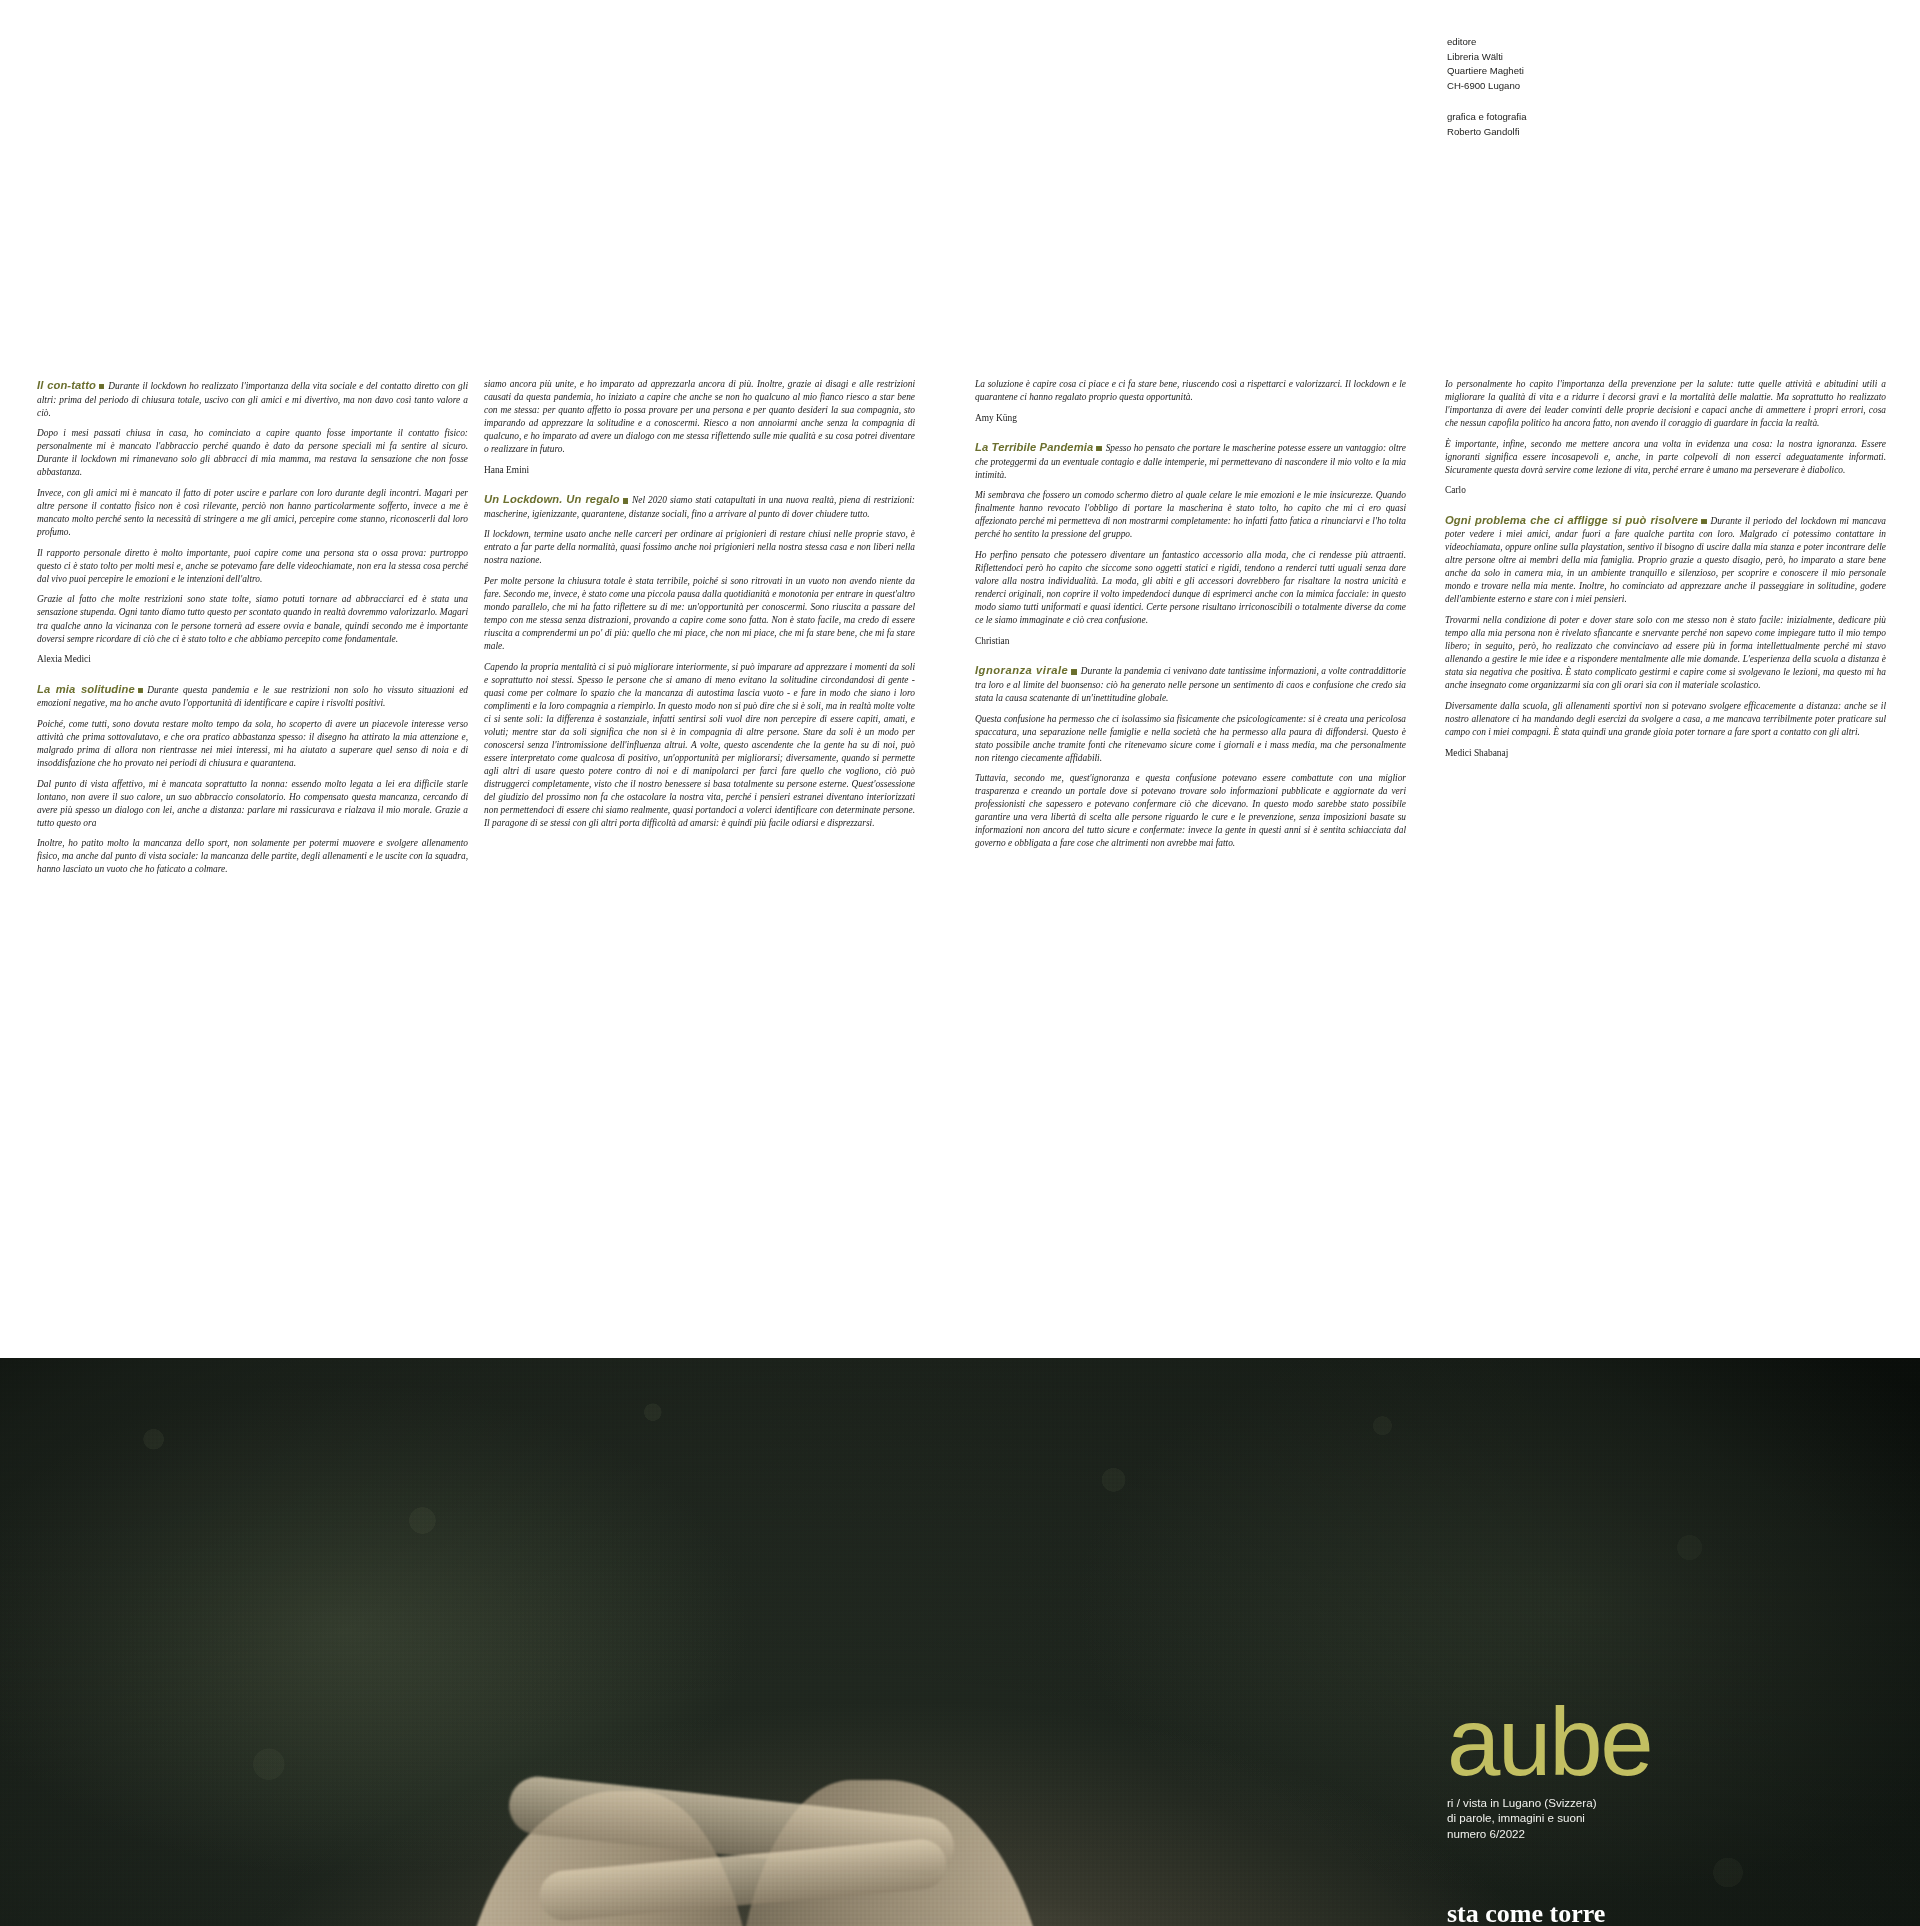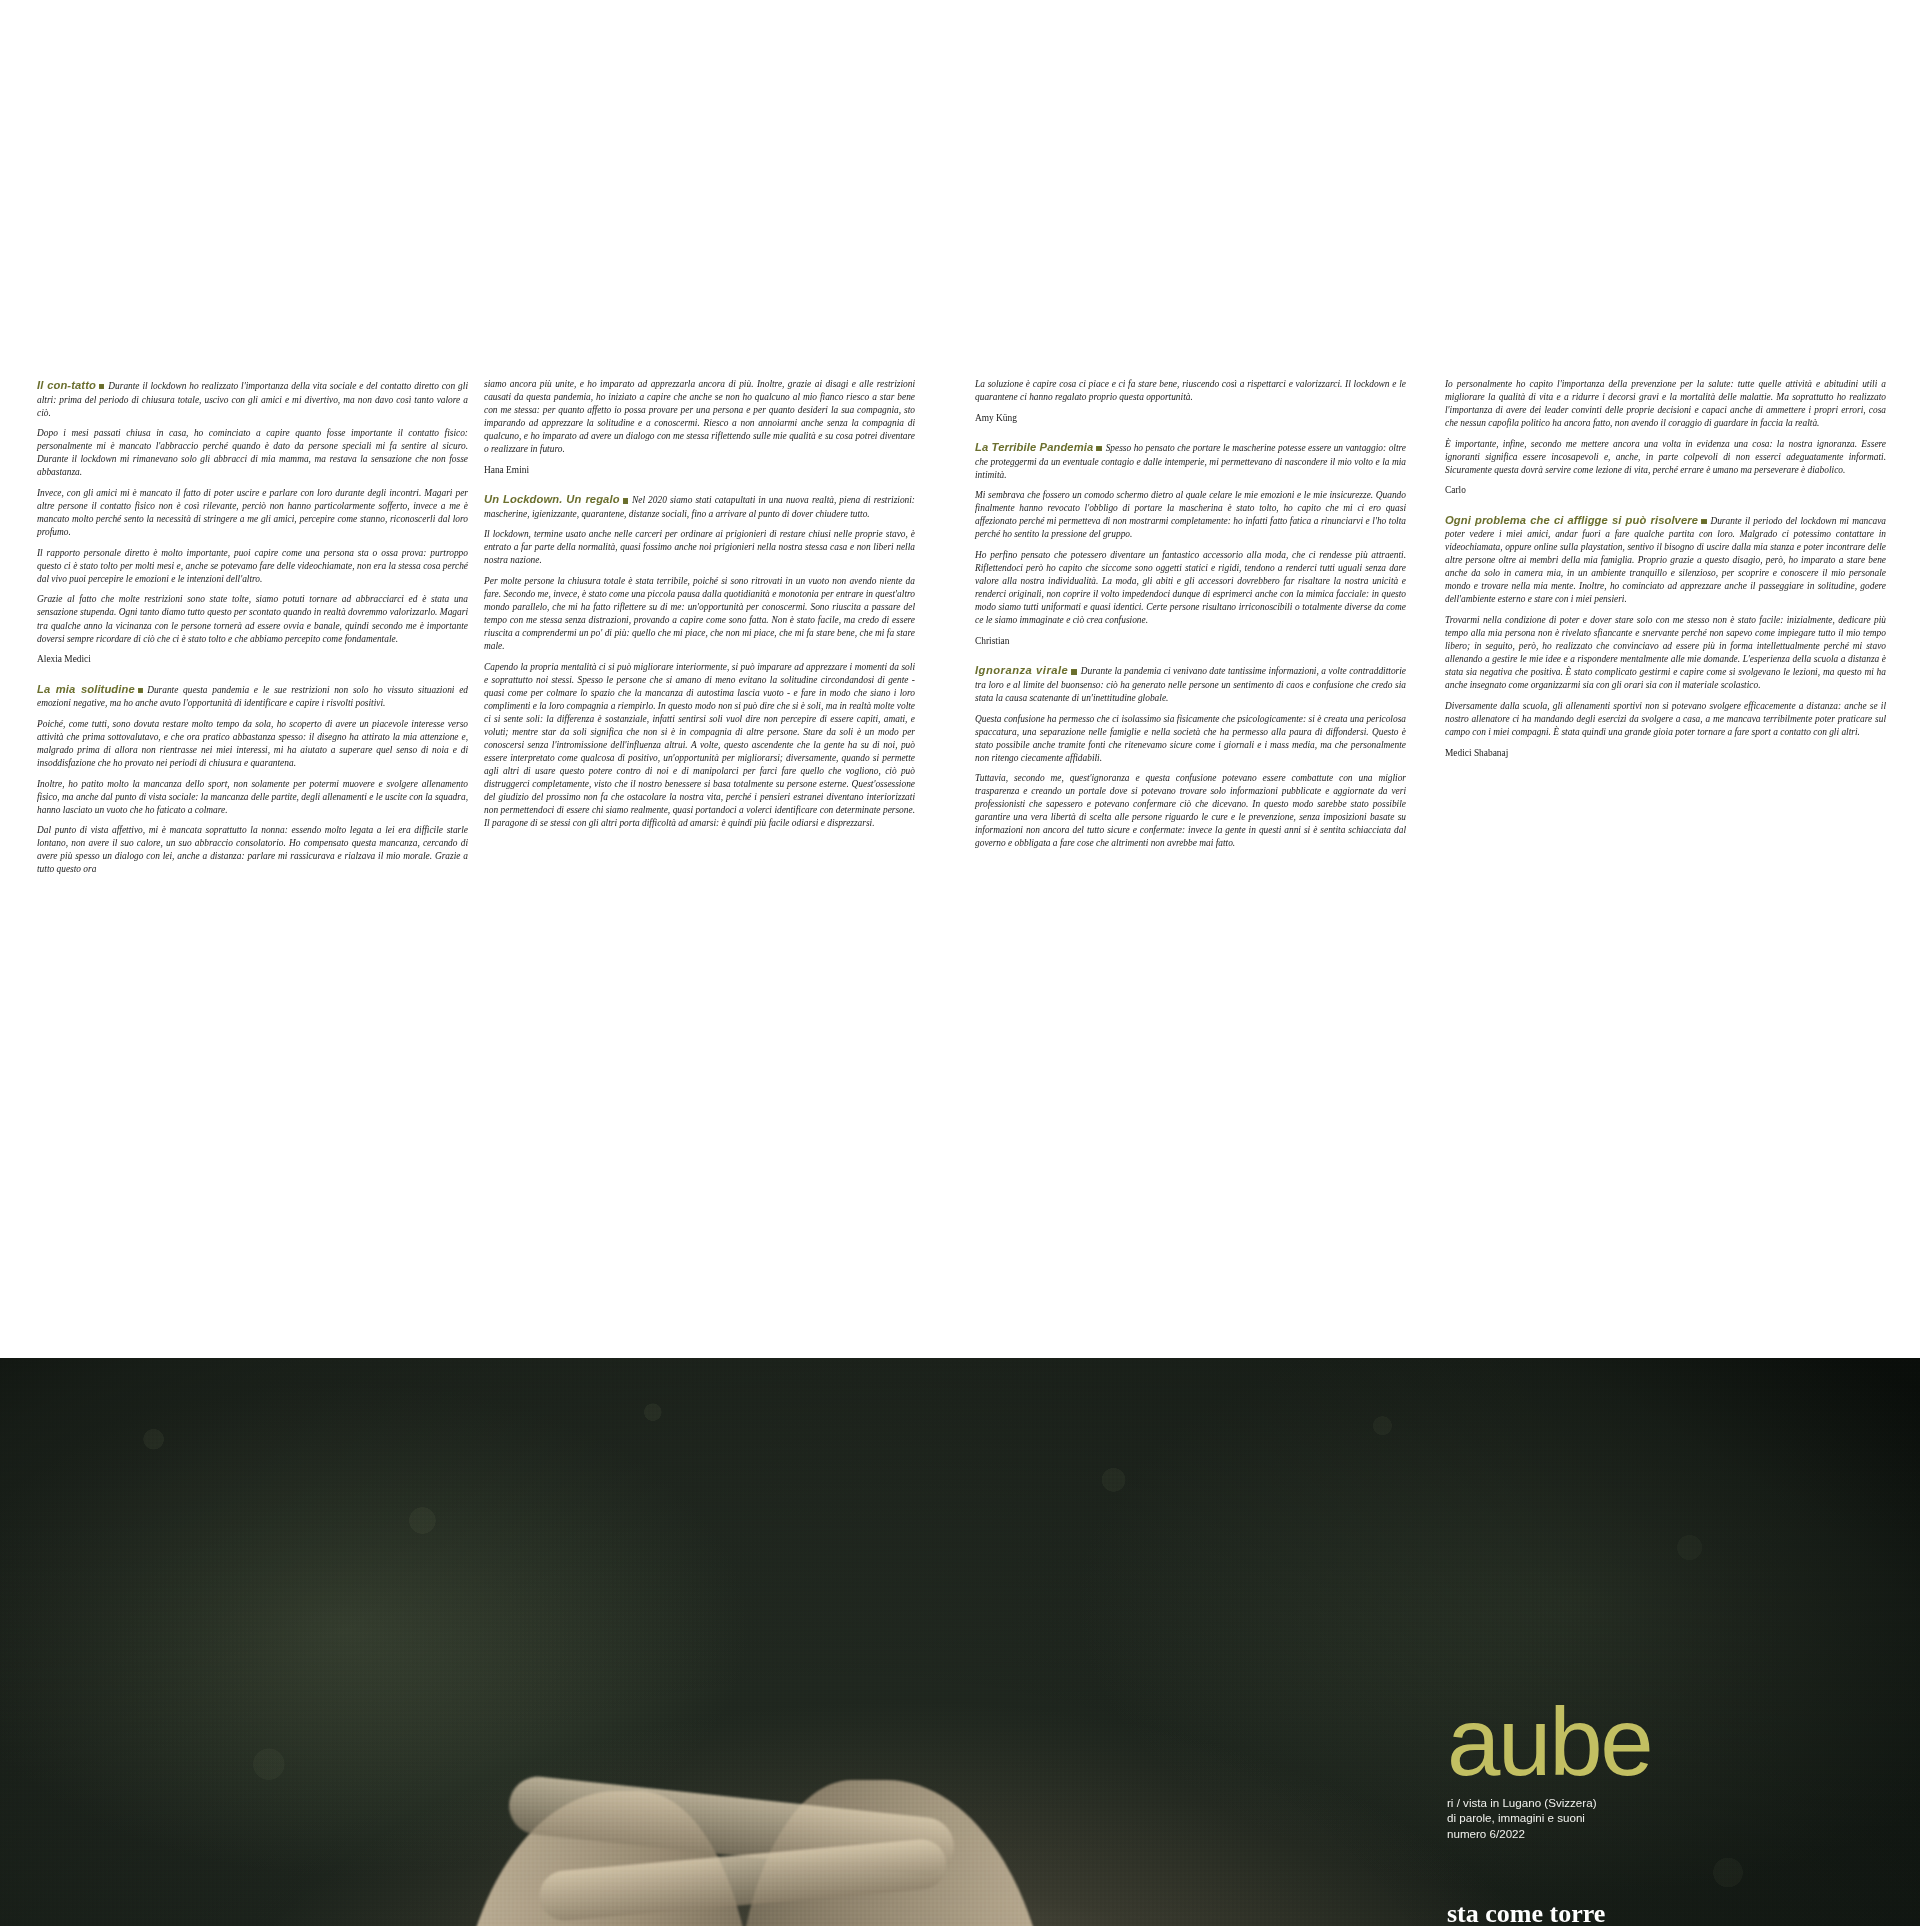--- a/index.html
+++ b/index.html
@@ -174,35 +174,47 @@
     line-height: 1.15;
     color: #ffffff;
     margin-bottom: 37px;
   }
 </style>
 </head>
 <body>
 
 <div class="page">
 
+  <div class="imprint">
+    <div class="grp">
+      <div class="lbl">editore</div>
+      <div>Libreria Wälti</div>
+      <div>Quartiere Magheti</div>
+      <div>CH-6900 Lugano</div>
+    </div>
+    <div class="grp">
+      <div class="lbl">grafica e fotografia</div>
+      <div>Roberto Gandolfi</div>
+    </div>
+  </div>
 
   <div class="columns">
 
     <div class="col c1">
       <p><span class="head">Il con-tatto</span><span class="sq"></span><span>Durante il lockdown ho realizzato l'importanza della vita sociale e del contatto diretto con gli altri: prima del periodo di chiusura totale, uscivo con gli amici e mi divertivo, ma non davo così tanto valore a ciò.</span></p>
       <p>Dopo i mesi passati chiusa in casa, ho cominciato a capire quanto fosse importante il contatto fisico: personalmente mi è mancato l'abbraccio perché quando è dato da persone speciali mi fa sentire al sicuro. Durante il lockdown mi rimanevano solo gli abbracci di mia mamma, ma restava la sensazione che non fosse abbastanza.</p>
       <p>Invece, con gli amici mi è mancato il fatto di poter uscire e parlare con loro durante degli incontri. Magari per altre persone il contatto fisico non è così rilevante, perciò non hanno particolarmente sofferto, invece a me è mancato molto perché sento la necessità di stringere a me gli amici, percepire come stanno, riconoscerli dal loro profumo.</p>
       <p>Il rapporto personale diretto è molto importante, puoi capire come una persona sta o ossa prova: purtroppo questo ci è stato tolto per molti mesi e, anche se potevamo fare delle videochiamate, non era la stessa cosa perché dal vivo puoi percepire le emozioni e le intenzioni dell'altro.</p>
       <p>Grazie al fatto che molte restrizioni sono state tolte, siamo potuti tornare ad abbracciarci ed è stata una sensazione stupenda. Ogni tanto diamo tutto questo per scontato quando in realtà dovremmo valorizzarlo. Magari tra qualche anno la vicinanza con le persone tornerà ad essere ovvia e banale, quindi secondo me è importante doversi sempre ricordare di ciò che ci è stato tolto e che abbiamo percepito come fondamentale.</p>
       <div class="sig">Alexia Medici</div>
 
       <p><span class="head">La mia solitudine</span><span class="sq"></span><span>Durante questa pandemia e le sue restrizioni non solo ho vissuto situazioni ed emozioni negative, ma ho anche avuto l'opportunità di identificare e capire i risvolti positivi.</span></p>
       <p>Poiché, come tutti, sono dovuta restare molto tempo da sola, ho scoperto di avere un piacevole interesse verso attività che prima sottovalutavo, e che ora pratico abbastanza spesso: il disegno ha attirato la mia attenzione e, malgrado prima di allora non rientrasse nei miei interessi, mi ha aiutato a superare quel senso di noia e di insoddisfazione che ho provato nei periodi di chiusura e quarantena.</p>
+      <p>Dal punto di vista affettivo, mi è mancata soprattutto la nonna: essendo molto legata a lei era difficile starle lontano, non avere il suo calore, un suo abbraccio consolatorio. Ho compensato questa mancanza, cercando di avere più spesso un dialogo con lei, anche a distanza: parlare mi rassicurava e rialzava il mio morale.  Grazie a tutto questo ora</p>
       <p>Inoltre, ho patito molto la mancanza dello sport, non solamente per potermi muovere e svolgere allenamento fisico, ma anche dal punto di vista sociale: la mancanza delle partite, degli allenamenti e le uscite con la squadra, hanno lasciato un vuoto che ho faticato a colmare.</p>
-      <p>Dal punto di vista affettivo, mi è mancata soprattutto la nonna: essendo molto legata a lei era difficile starle lontano, non avere il suo calore, un suo abbraccio consolatorio. Ho compensato questa mancanza, cercando di avere più spesso un dialogo con lei, anche a distanza: parlare mi rassicurava e rialzava il mio morale.  Grazie a tutto questo ora</p>
     </div>
 
     <div class="col c2">
       <p>siamo ancora più unite, e ho imparato ad apprezzarla ancora di più. Inoltre, grazie ai disagi e alle restrizioni causati da questa pandemia, ho iniziato a capire che anche se non ho qualcuno al mio fianco riesco a star bene con me stessa: per quanto affetto io possa provare per una persona e per quanto desideri la sua compagnia, sto imparando ad apprezzare la solitudine e a conoscermi. Riesco a non annoiarmi anche senza la compagnia di qualcuno, e ho imparato ad avere un dialogo con me stessa riflettendo sulle mie qualità e su cosa potrei diventare o realizzare in futuro.</p>
       <div class="sig">Hana Emini</div>
 
       <p><span class="head">Un Lockdown. Un regalo</span><span class="sq"></span><span>Nel 2020 siamo stati catapultati in una nuova realtà, piena di restrizioni: mascherine, igienizzante, quarantene, distanze sociali, fino a arrivare al punto di dover chiudere tutto.</span></p>
       <p>Il lockdown, termine usato anche nelle carceri per ordinare ai prigionieri di restare chiusi nelle proprie stavo, è entrato a far parte della normalità, quasi fossimo anche noi prigionieri nella nostra stessa casa e non liberi nella nostra nazione.</p>
       <p>Per molte persone la chiusura totale è stata terribile, poiché si sono ritrovati in un vuoto non avendo niente da fare. Secondo me, invece, è stato come una piccola pausa dalla quotidianità e monotonia per entrare in quest'altro mondo parallelo, che mi ha fatto riflettere su di me: un'opportunità per conoscermi. Sono riuscita a passare del tempo con me stessa senza distrazioni, provando a capire come sono fatta. Non è stato facile, ma credo di essere riuscita a comprendermi un po' di più: quello che mi piace, che non mi piace, che mi fa stare bene, che mi fa stare male.</p>
       <p>Capendo la propria mentalità ci si può migliorare interiormente, si può imparare ad apprezzare i momenti da soli e soprattutto noi stessi. Spesso le persone che si amano di meno evitano la solitudine circondandosi di gente - quasi come per colmare lo spazio che la mancanza di autostima lascia vuoto - e fare in modo che siano i loro complimenti e la loro compagnia a riempirlo. In questo modo non si può dire che si è soli, ma in realtà molte volte ci si sente soli: la differenza è sostanziale, infatti sentirsi soli vuol dire non percepire di essere capiti, amati, e voluti; mentre star da soli significa che non si è in compagnia di altre persone. Stare da soli è un modo per conoscersi senza l'intromissione dell'influenza altrui. A volte, questo ascendente che la gente ha su di noi, può essere interpretato come qualcosa di positivo, un'opportunità per migliorarsi; diversamente, quando si permette agli altri di usare questo potere contro di noi e di manipolarci per farci fare quello che vogliono, ciò può distruggerci completamente, visto che il nostro benessere si basa totalmente su persone esterne. Quest'ossessione del giudizio del prossimo non fa che ostacolare la nostra vita, perché i pensieri estranei diventano interiorizzati non permettendoci di essere chi siamo realmente, quasi portandoci a volerci identificare con determinate persone. Il paragone di se stessi con gli altri porta difficoltà ad amarsi: è quindi più facile odiarsi e disprezzarsi.</p>

